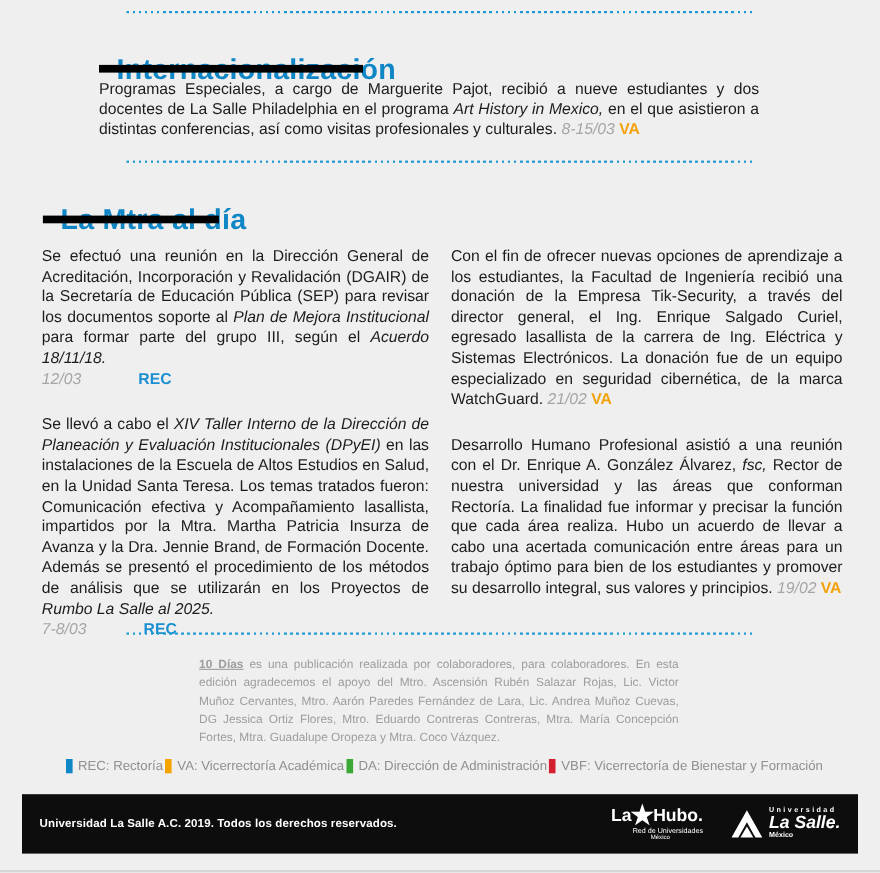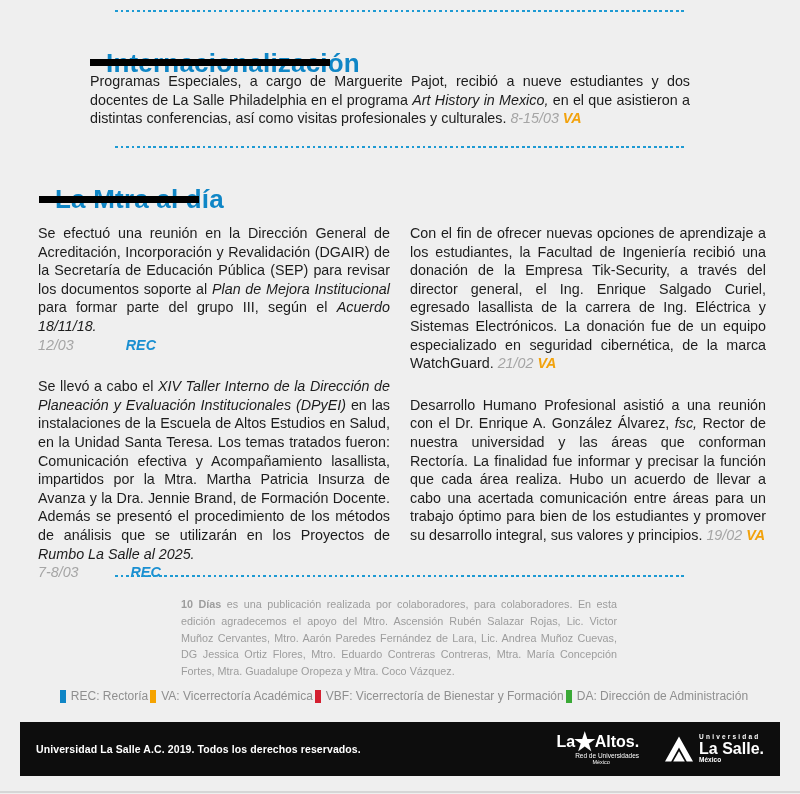--- a/index.html
+++ b/index.html
@@ -26,23 +26,23 @@
   #bar-lasalle{left:39px;top:196px;width:160px;}
 
   .article{margin:0 0 23px 0;font-size:14.3px;line-height:18.6px;
     text-align:justify;color:var(--body-text);}
   #lead-article{position:absolute;left:90px;top:72px;width:600px;}
   .column{position:absolute;top:224px;}
   #col-left{left:38px;width:352px;}
   #col-right{left:410px;width:356px;}
 
   .seg-i{font-style:italic;}
-  .seg-b{font-weight:bold;}
+  .seg-b{font-weight:bold;text-decoration:underline;}
   .seg-date{font-style:italic;color:var(--date-gray);margin-top:19px;}
-  .seg-tag{font-style:italic;font-weight:bold;}
+  .seg-tag{font-weight:bold;}
   .seg-va{color:var(--tag-va-orange);}
   .seg-rec{color:var(--tag-rec-blue);margin-left:48px;}
 
   .credits{position:absolute;left:181px;top:596px;width:436px;margin:0;
     font-size:10.8px;line-height:16.8px;color:#9d9d9d;text-align:justify;}
 
   .legend{position:absolute;left:4px;top:689px;width:800px;display:flex;
     justify-content:center;align-items:center;gap:2px;font-size:12px;color:#8f8f8f;}
   .legend-item{display:flex;align-items:center;}
   .swatch{display:inline-block;width:6px;height:13px;margin-right:5px;}
@@ -54,21 +54,21 @@
   .logos{display:flex;align-items:center;gap:26px;}
   .logo-red{color:#fff;line-height:1;}
   .logo-red-main{display:flex;align-items:center;font-weight:bold;font-size:16px;}
   .logo-star{font-style:normal;font-size:24px;line-height:.75;margin:0 -1px;}
   .logo-star::before{content:"★";}
   .logo-red-sub{font-size:6.5px;margin-top:2px;text-align:right;}
   .logo-red-country{font-size:5.5px;margin-top:1px;margin-left:36px;}
   .logo-ulsa{display:flex;align-items:center;gap:6px;color:#fff;}
   .ulsa-emblem{width:28px;height:26px;fill:#fff;}
   .ulsa-top{font-size:6.5px;letter-spacing:2.2px;font-weight:bold;line-height:1;}
-  .ulsa-main{font-size:16px;font-weight:bold;line-height:1.05;}
+  .ulsa-main{font-size:16px;font-weight:bold;line-height:1.05;font-style:italic;}
   .ulsa-sub{font-size:6.5px;font-weight:bold;line-height:1;}
 
   .bottom-rule{position:absolute;left:0;top:791px;width:800px;height:2px;background:#d6d6d6;}
 </style>
 </head>
 <body>
 
 <div class="page">
 
   <div class="dashed" id="dash-top"></div>
@@ -100,37 +100,37 @@
   <div class="legend">
     <div class="legend-item">
       <span class="swatch" style="background: rgb(15, 134, 198);"></span>
       <span>REC: Rectoría</span>
     </div>
     <div class="legend-item">
       <span class="swatch" style="background: rgb(245, 163, 0);"></span>
       <span>VA: Vicerrectoría Académica</span>
     </div>
     <div class="legend-item">
+      <span class="swatch" style="background: rgb(58, 169, 54);"></span>
+      <span>DA: Dirección de Administración</span>
+    </div>
+    <div class="legend-item">
       <span class="swatch" style="background: rgb(212, 31, 48);"></span>
       <span>VBF: Vicerrectoría de Bienestar y Formación</span>
-    </div>
-    <div class="legend-item">
-      <span class="swatch" style="background: rgb(58, 169, 54);"></span>
-      <span>DA: Dirección de Administración</span>
     </div>
   </div>
 
   <footer class="footer-bar">
     <span class="copyright">Universidad La Salle A.C. 2019. Todos los derechos reservados.</span>
     <div class="logos">
       <div class="logo-red">
         <div class="logo-red-main">
           <span>La</span>
           <span class="logo-star"></span>
-          <span>Altos.</span>
+          <span>Hubo.</span>
         </div>
         <div class="logo-red-sub">Red de Universidades</div>
         <div class="logo-red-country">México</div>
       </div>
       <div class="logo-ulsa">
         <svg class="ulsa-emblem" viewBox="0 0 36 32">
           <path d="M18 0 L36 32 H28 L18 14 L8 32 H0 Z"></path>
           <path d="M18 19 L25.5 32 H10.5 Z"></path>
         </svg>
         <div class="ulsa-text">

